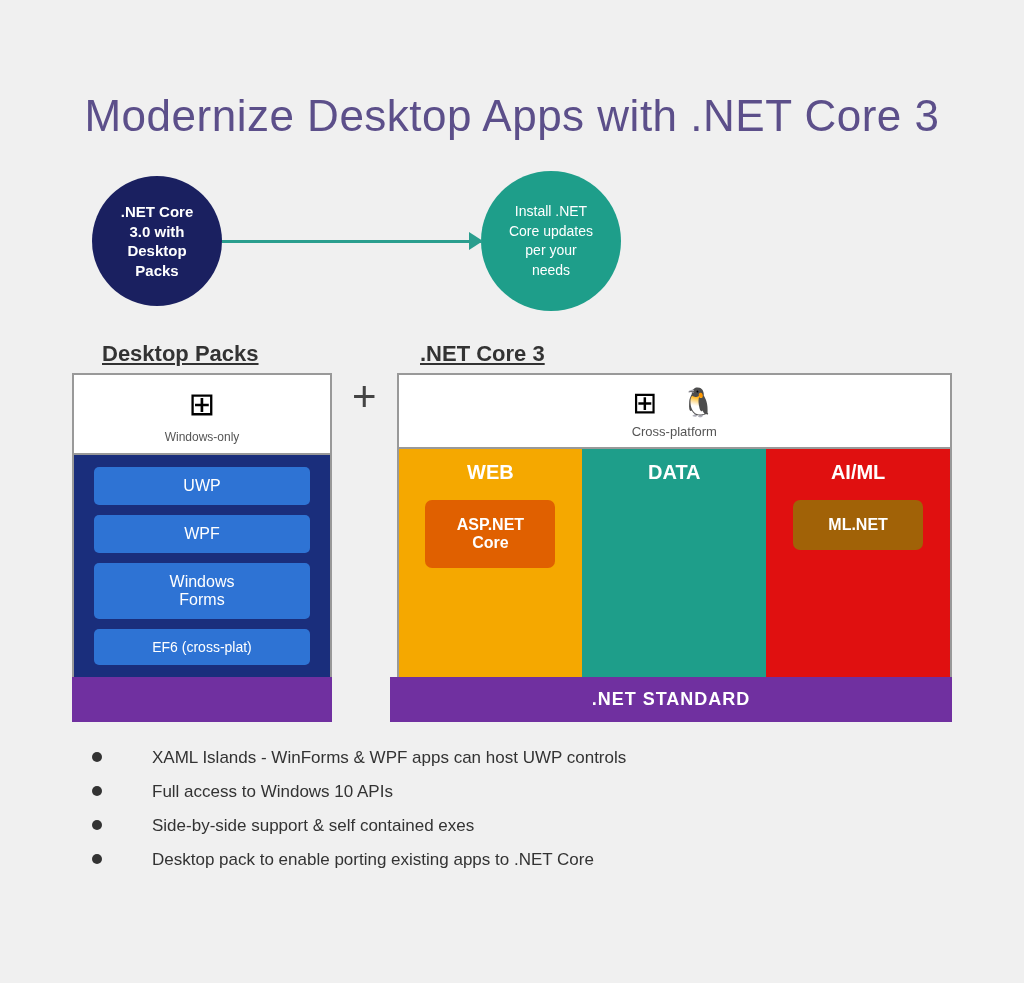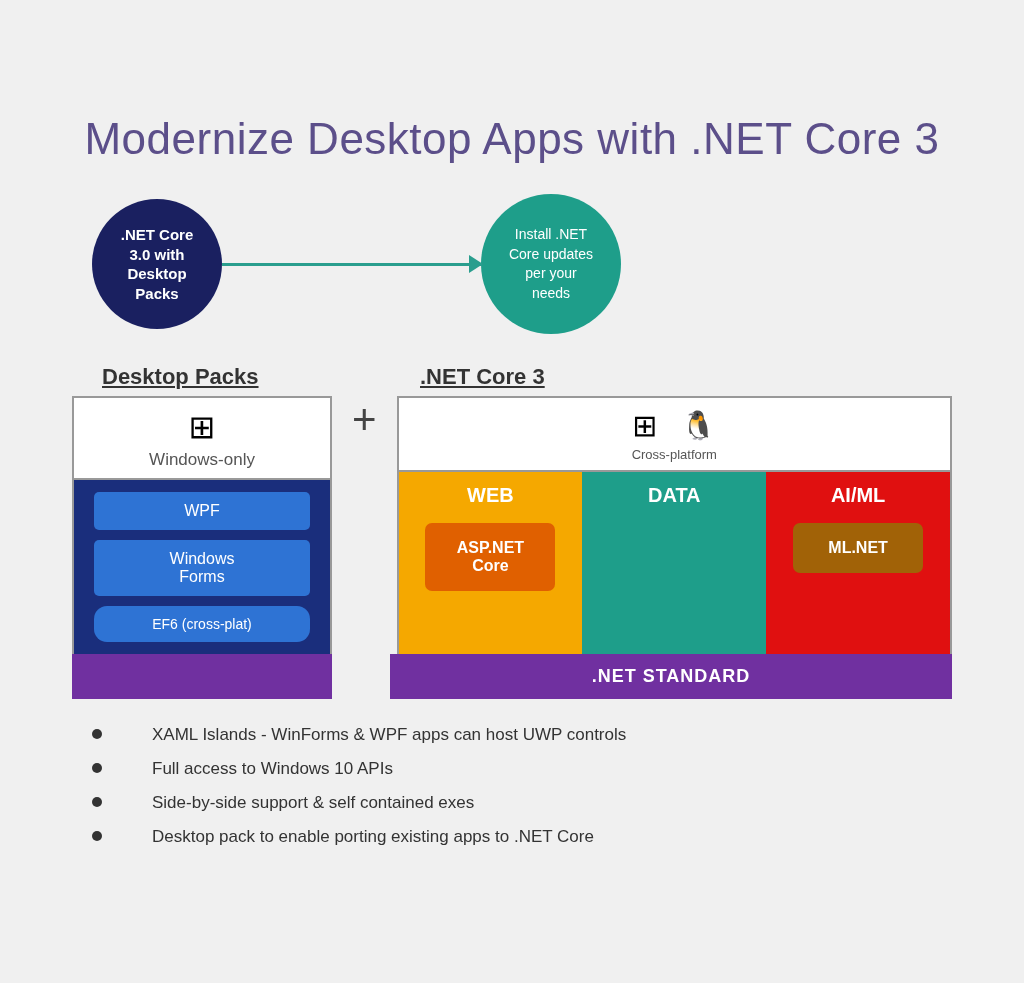--- a/index.html
+++ b/index.html
@@ -113,21 +113,21 @@
       text-align: center;
       padding: 10px 10px 8px 10px;
       border-bottom: 2px solid #999;
     }
     .windows-logo {
       font-size: 32px;
       display: block;
       margin-bottom: 4px;
     }
     .windows-only-text {
-      font-size: 17px;
+      font-size: 12px;
       color: #555;
     }
     .desktop-items {
       background: #1a2e7c;
       padding: 12px 20px;
       display: flex;
       flex-direction: column;
       gap: 10px;
       flex: 1;
     }
@@ -135,21 +135,20 @@
       background: #2e73d4;
       color: white;
       text-align: center;
       padding: 10px 8px;
       border-radius: 5px;
       font-size: 16px;
       font-weight: 500;
     }
     .desktop-item.ef6 {
       font-size: 14px;
-      border-radius: 13px;
     }
 
     
     .plus-sign {
       font-size: 42px;
       font-weight: 300;
       color: #444;
       padding: 0 20px;
       flex-shrink: 0;
     }
@@ -296,20 +295,21 @@
 
   <div style="display:flex; flex-direction:column;">
     <div class="diagram-inner">
 
       <div class="desktop-packs-box">
         <div class="windows-only-section">
           <span class="windows-logo">⊞</span>
           <span class="windows-only-text">Windows-only</span>
         </div>
         <div class="desktop-items">
+          <div class="desktop-item">UWP</div>
           <div class="desktop-item">WPF</div>
           <div class="desktop-item">Windows<br>Forms</div>
           <div class="desktop-item ef6">EF6 (cross-plat)</div>
         </div>
       </div>
 
       <div class="plus-sign">+</div>
 
       <div class="netcore-box">
         <div class="cross-platform-section">

